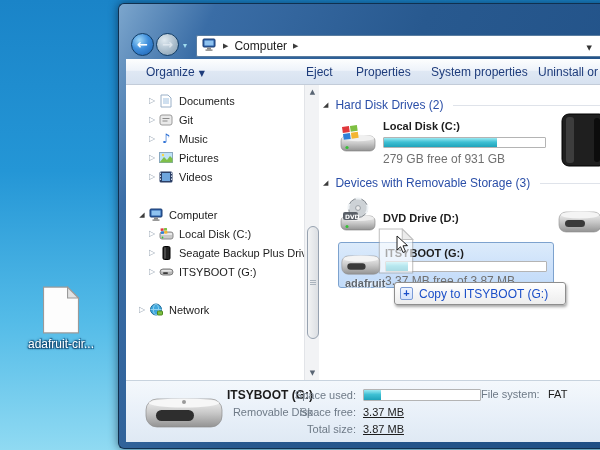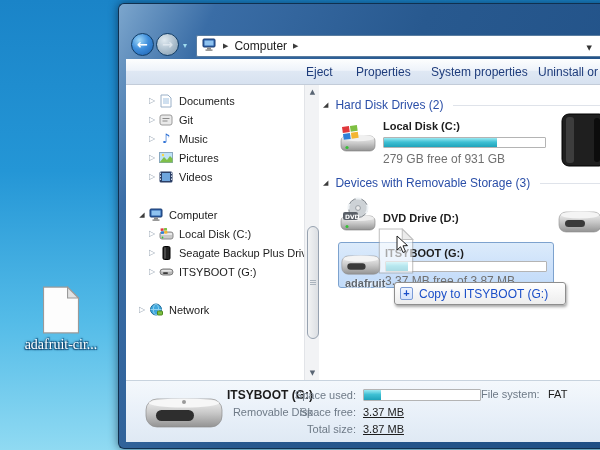--- a/index.html
+++ b/index.html
@@ -6,22 +6,22 @@
   html,body { width:600px; height:450px; overflow:hidden; }
   body { font-family:"Liberation Sans","DejaVu Sans",sans-serif; }
   #stage { position:relative; width:600px; height:450px; overflow:hidden;
     background:linear-gradient(180deg,#1a84c8 0%,#2496d6 38%,#55bce8 72%,#90daf2 100%); }
 
   .glyph { font-family:"DejaVu Sans",sans-serif; }
 
   
   .desk-icon { position:absolute; left:22px; top:286px; width:78px; text-align:center; cursor:default; }
   .desk-icon svg { display:block; margin:0 auto; }
-  .desk-label { margin-top:3px; font-size:14px; color:#ffffff;
-    text-shadow:1px 1px 1px #14507c, -1px 1px 1px #14507c, 1px -1px 1px #14507c, 0 0 3px #0d3f63;font-family:Liberation Serif, serif; }
+  .desk-label { margin-top:3px; font-size:12px; color:#ffffff;
+    text-shadow:1px 1px 1px #14507c, -1px 1px 1px #14507c, 1px -1px 1px #14507c, 0 0 3px #0d3f63; }
 
   
   .win { position:absolute; left:118px; top:3px; width:492px; height:446px;
     background:linear-gradient(115deg,#7ca6cd 0%,#3a6da6 14%,#28598f 45%,#1f4f85 100%);
     border:1px solid #10304f; border-right:none; border-radius:6px 0 0 6px;
     box-shadow:0 0 10px rgba(0,10,30,.55); }
 
   
   .navrow { position:absolute; left:0; top:0; width:100%; height:55px; }
   .navbtn { position:absolute; top:29px; width:23px; height:23px; border-radius:50%;
@@ -137,20 +137,21 @@
           </svg>
         </span>
         <span class="crumb-arrow glyph">▶</span>
         <span>Computer</span>
         <span class="crumb-arrow glyph">▶</span>
         <span class="addr-drop glyph">▼</span>
       </div>
     </div>
 
     <div class="toolbar">
+      <div class="tbtn" style="left:20px"><span>Organize</span><span class="drop glyph">▼</span></div>
       <div class="tbtn" style="left:180px"><span>Eject</span></div>
       <div class="tbtn" style="left:230px"><span>Properties</span></div>
       <div class="tbtn" style="left:305px"><span>System properties</span></div>
       <div class="tbtn" style="left:412px"><span>Uninstall or ch</span></div>
     </div>
 
     <div class="sidebar">
       <div class="srow indent1" style="top:6px">
         <span class="exp glyph">▷</span>
         <span class="sic">

